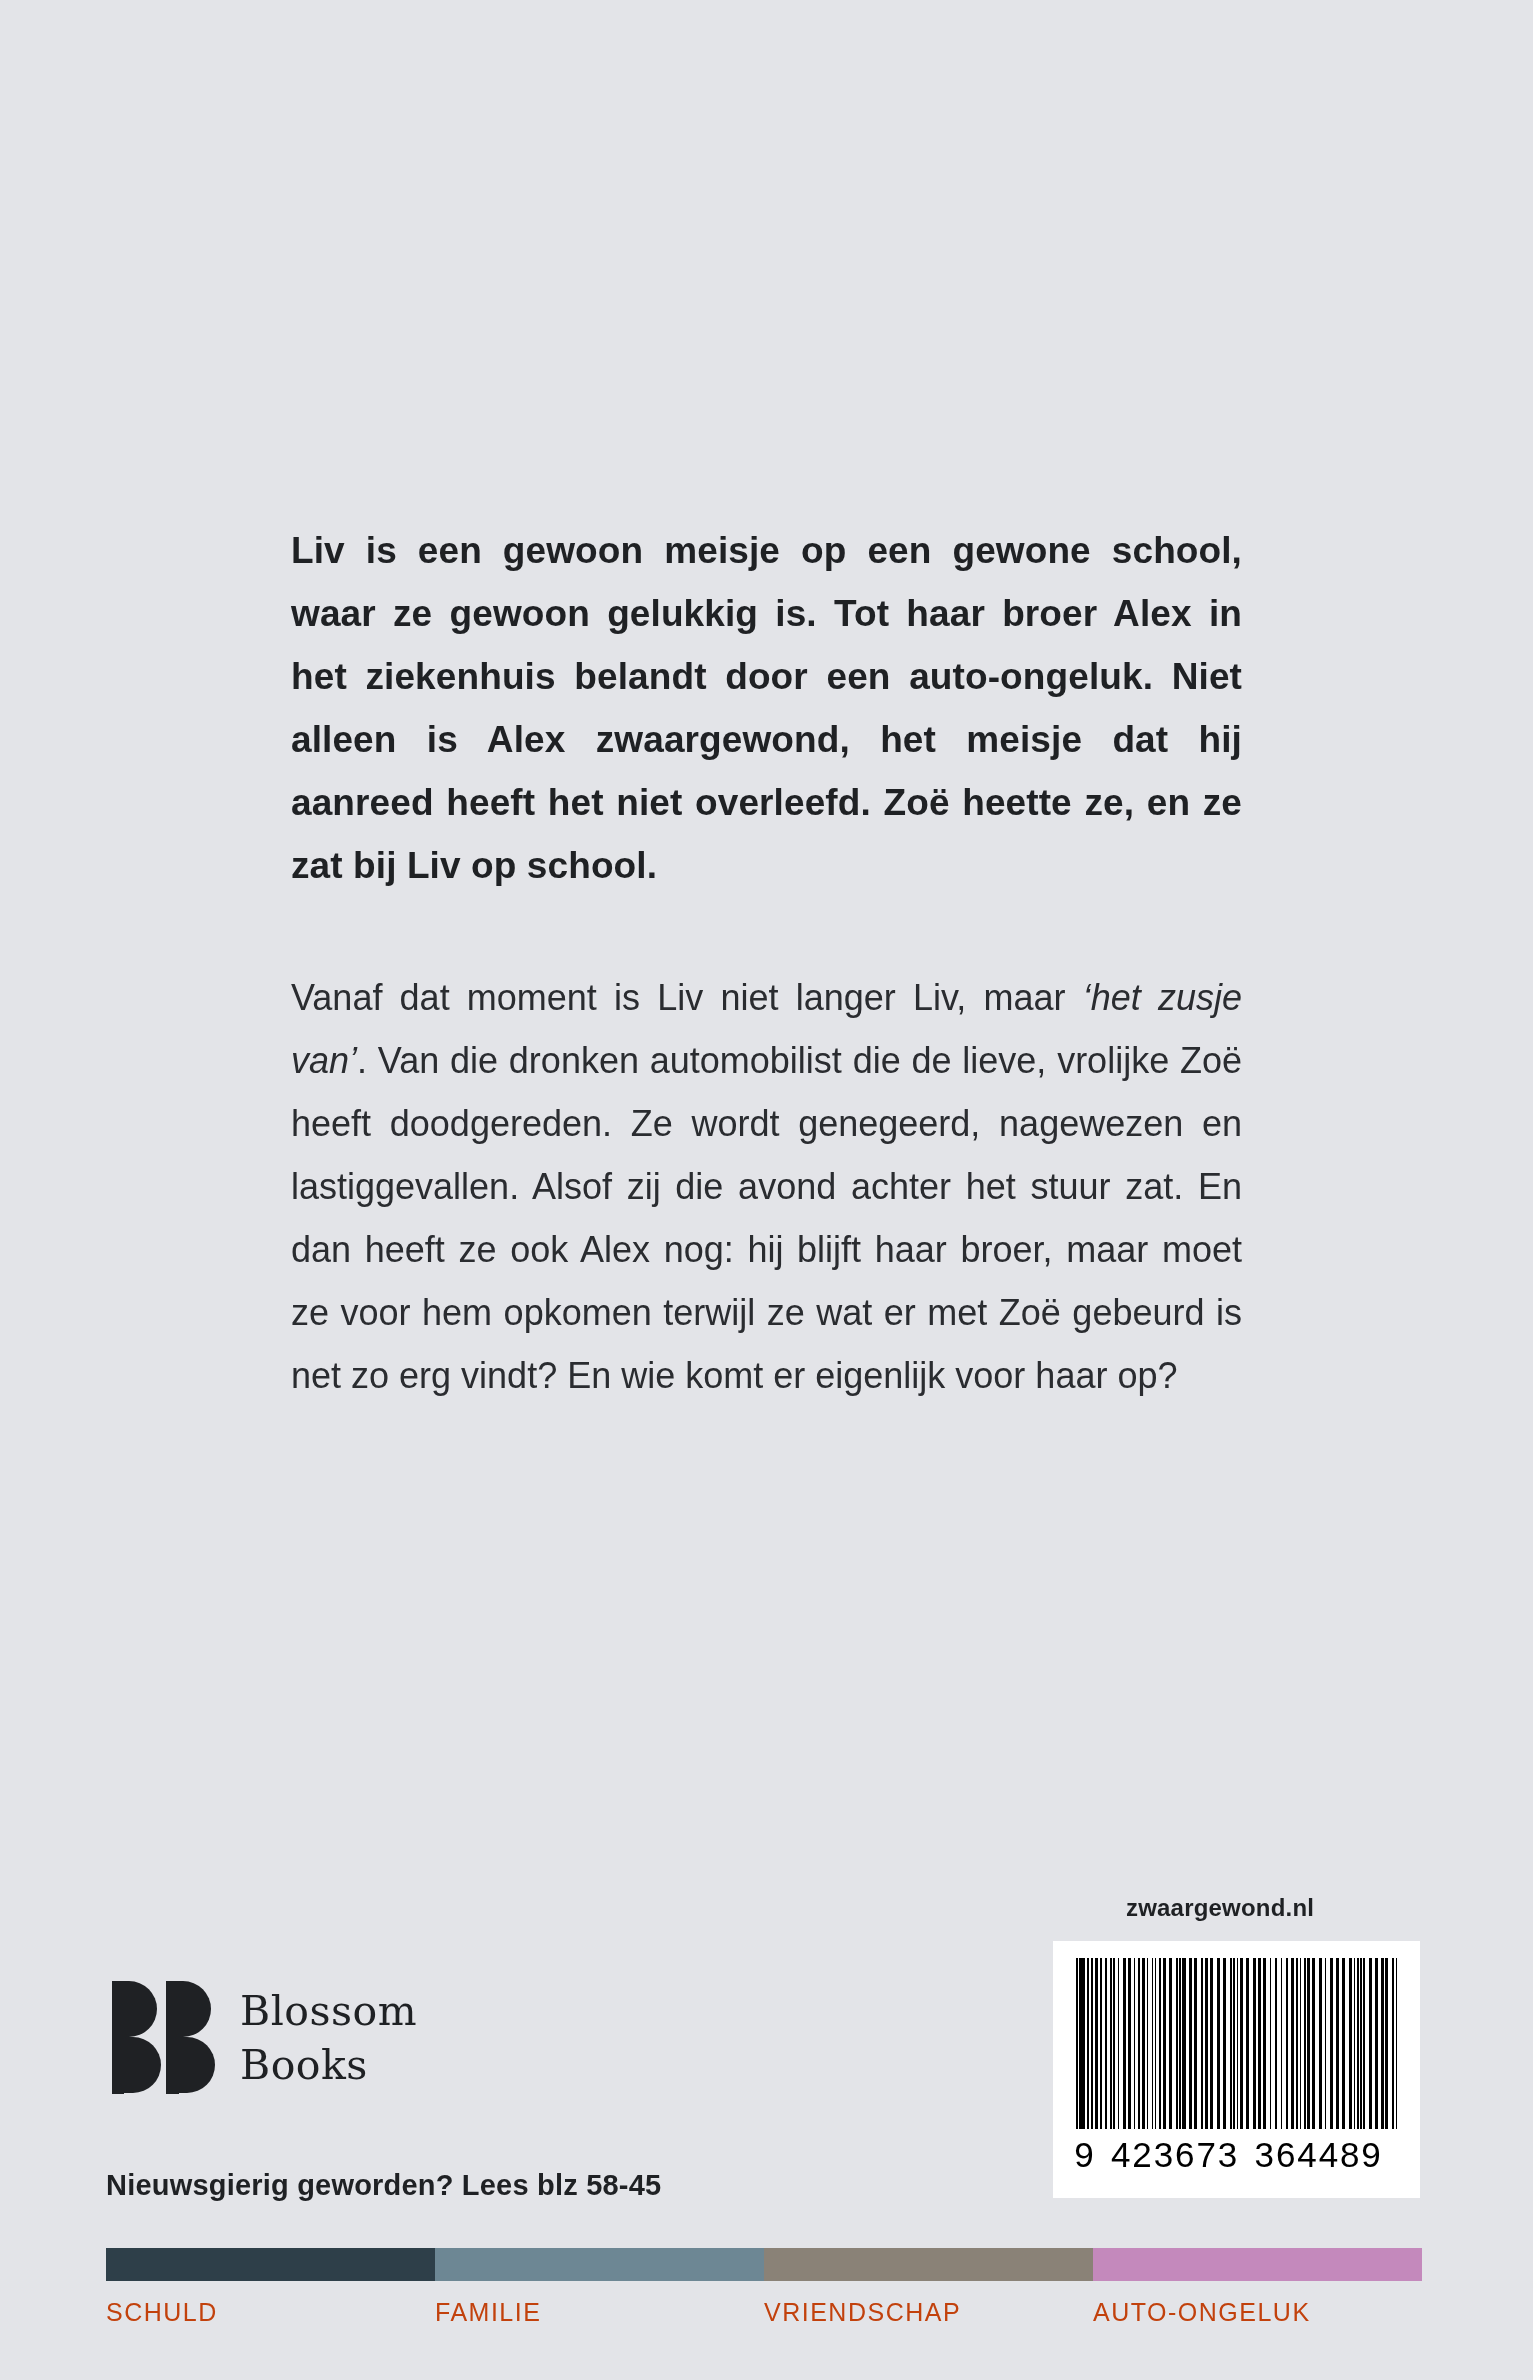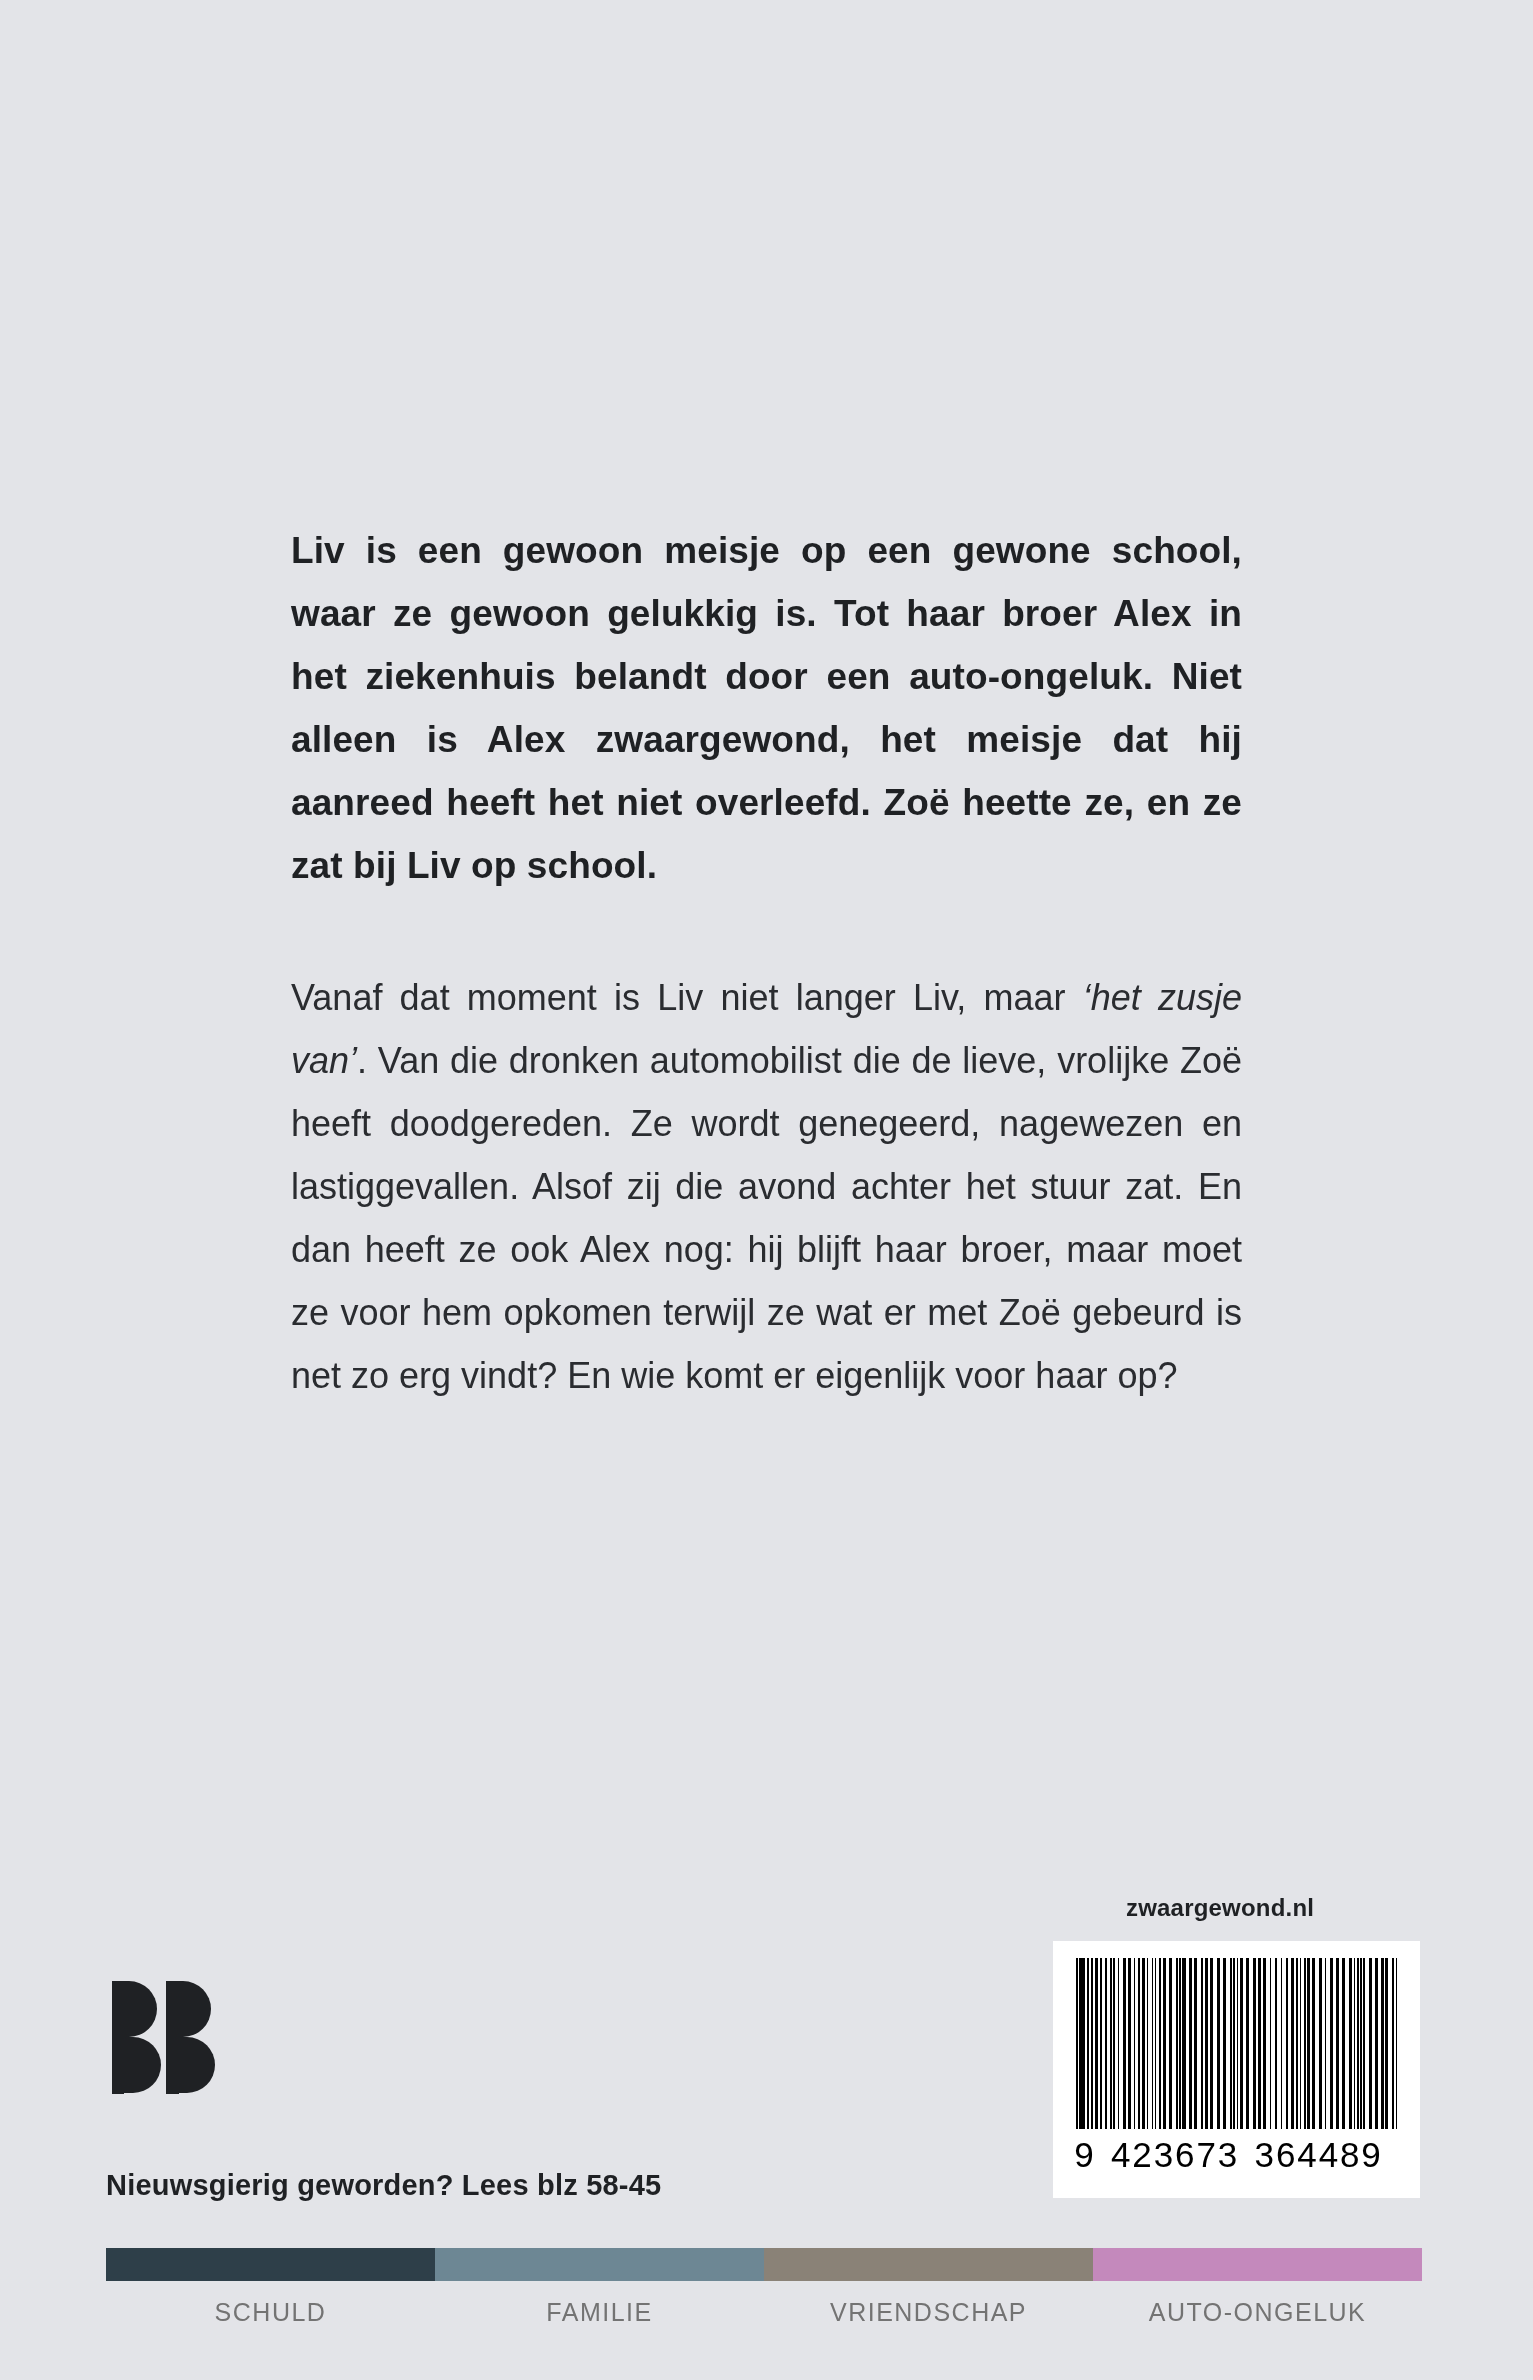--- a/index.html
+++ b/index.html
@@ -169,25 +169,25 @@
 
   .theme-labels {
     position: absolute;
     left: 106px;
     top: 2298px;
     width: 1316px;
     display: flex;
   }
   .theme-labels .lab {
     flex: 1 1 0;
-    text-align: center;
+    text-align: left;
     font-family: "Liberation Sans Narrow", "Liberation Sans", sans-serif;
     font-size: 25px;
     letter-spacing: 1.5px;
-    color: #737373;
+    color: #c2410c;
   }
 </style>
 </head>
 <body>
 
 <div class="blurb-wrap">
   <p class="blurb-lead">Liv is een gewoon meisje op een gewone school, waar ze gewoon gelukkig is. Tot haar broer Alex in het ziekenhuis belandt door een auto-ongeluk. Niet alleen is Alex zwaargewond, het meisje dat hij aanreed heeft het niet overleefd. Zoë heette ze, en ze zat bij Liv op school.</p>
 
   <p class="blurb-body">
     <span>Vanaf dat moment is Liv niet langer Liv, maar </span><i>‘het zusje van’</i><span>. Van die dronken automobilist die de lieve, vrolijke Zoë heeft doodgereden. Ze wordt genegeerd, nagewezen en lastiggevallen. Alsof zij die avond achter het stuur zat. En dan heeft ze ook Alex nog: hij blijft haar broer, maar moet ze voor hem opkomen terwijl ze wat er met Zoë gebeurd is net zo erg vindt? En wie komt er eigenlijk voor haar op?</span>
@@ -339,20 +339,24 @@
 
 <div class="logo-block">
   <div class="logo-mark">
     <span class="stem s1"></span>
     <span class="bowl b1"></span>
     <span class="bowl b2"></span>
     <span class="stem s2"></span>
     <span class="bowl b3"></span>
     <span class="bowl b4"></span>
   </div>
+  <div class="logo-word">
+    <div>Blossom</div>
+    <div>Books</div>
+  </div>
 </div>
 
 <div class="tagline">Nieuwsgierig geworden? Lees blz 58-45</div>
 
 <div class="theme-bar" id="themebar">
     <div class="swatch" style="background: rgb(46, 63, 73);"></div>
     <div class="swatch" style="background: rgb(109, 135, 148);"></div>
     <div class="swatch" style="background: rgb(138, 130, 119);"></div>
     <div class="swatch" style="background: rgb(196, 137, 188);"></div>
   </div>

